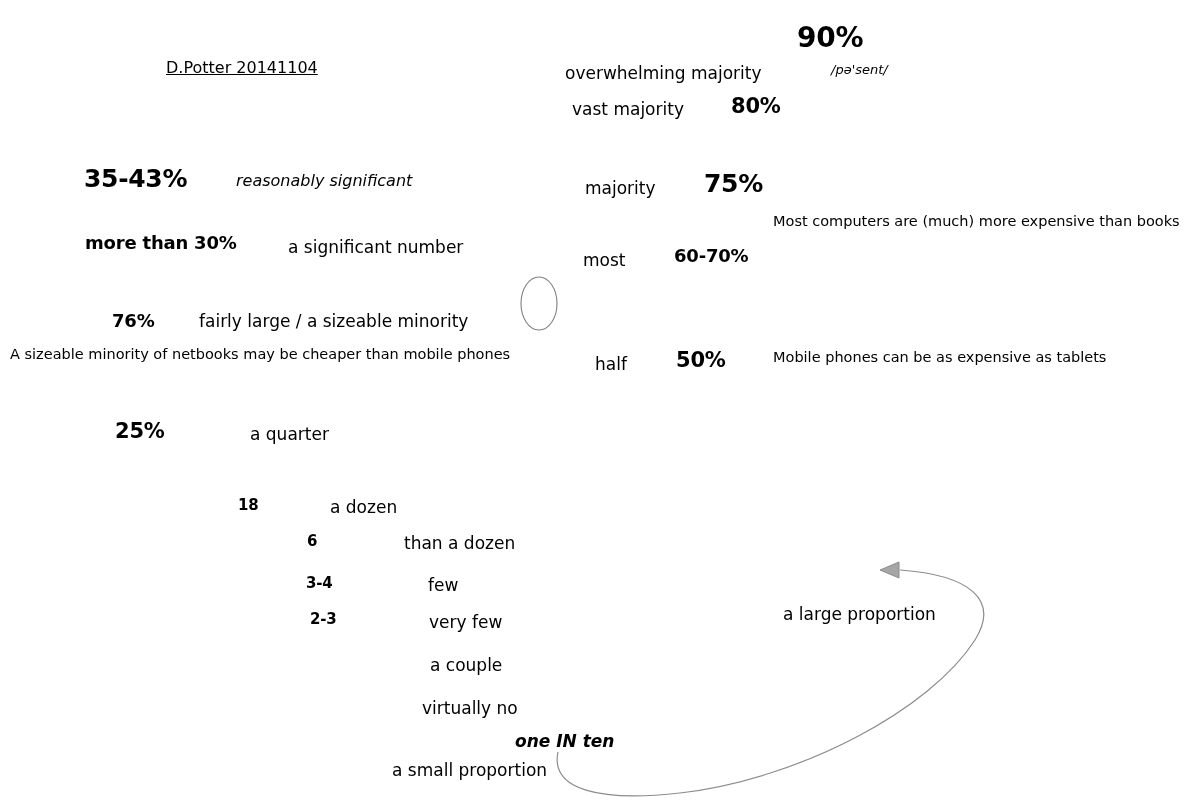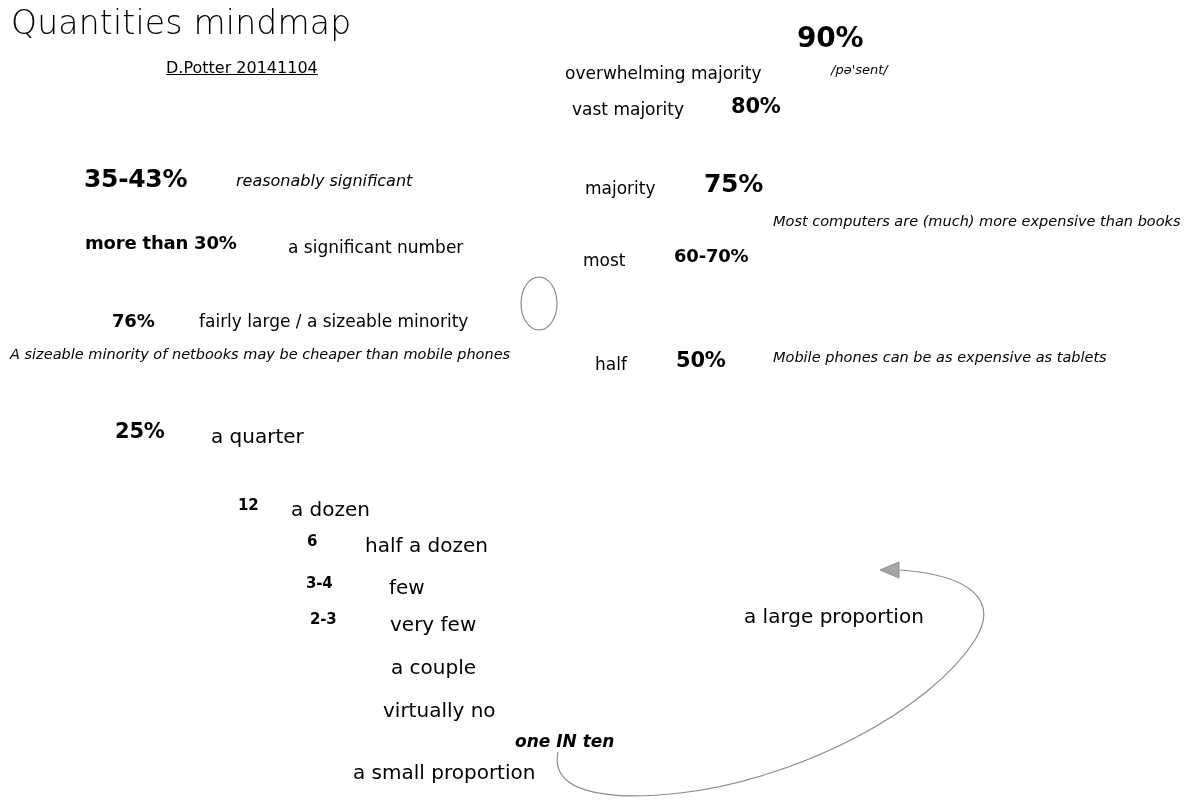--- a/index.html
+++ b/index.html
@@ -54,42 +54,42 @@
   .num-xs {
     font-size: 15px;
     font-weight: bold;
     letter-spacing: -0.2px;
   }
   .phrase {
     font-size: 17px;
     font-weight: 400;
   }
   .phrase-sm {
-    font-size: 20px;
+    font-size: 17px;
     font-weight: 400;
+    margin-left: 39px;
   }
   .ital {
     font-size: 16px;
     font-style: italic;
     font-weight: 400;
     margin-left: 8px;
   }
   .ital-bold {
     font-size: 17px;
     font-style: italic;
     font-weight: bold;
   }
   .ital-small {
     font-size: 13px;
     font-style: italic;
     font-weight: 400;
   }
   .example {
     font-size: 14.5px;
-    font-style: italic;
     font-weight: 400;
   }
   .shape-layer {
     position: absolute;
     left: 0;
     top: 0;
     width: 1199px;
     height: 802px;
     pointer-events: none;
   }
@@ -98,21 +98,20 @@
 <body>
 
 <div id="canvas">
 
   <svg class="shape-layer" viewBox="0 0 1199 802">
     <ellipse cx="539" cy="303.5" rx="18" ry="26.5" fill="none" stroke="#808080" stroke-width="1.1"></ellipse>
     <path d="M 558 752 C 550 790 600 802 680 793 C 800 779 930 710 975 640 C 1000 600 970 575 900 570" fill="none" stroke="#8c8c8c" stroke-width="1.2"></path>
     <polygon points="880,570 899,562 899,578" fill="#a6a6a6" stroke="#8c8c8c" stroke-width="1"></polygon>
   </svg>
 
-  <div class="node title" style="left:11px; top:5px;">Quantities mindmap</div>
   <div class="node subtitle" style="left:166px; top:59px;text-decoration:underline;">D.Potter 20141104</div>
 
   <div class="node num-xl" style="left:797px; top:23px;">90%</div>
   <div class="node ital-small" style="left:831px; top:63px;font-style:italic;">/pə'sent/</div>
   <div class="node phrase" style="left:565px; top:64px;">overwhelming majority</div>
 
   <div class="node phrase" style="left:572px; top:100px;">vast majority</div>
   <div class="node num-md" style="left:731px; top:95px;">80%</div>
 
   <div class="node phrase" style="left:585px; top:179px;">majority</div>
@@ -134,25 +133,25 @@
   <div class="node phrase" style="left:288px; top:238px;">a significant number</div>
 
   <div class="node num-sm" style="left:112px; top:311px;">76%</div>
   <div class="node phrase" style="left:199px; top:312px;">fairly large / a sizeable minority</div>
 
   <div class="node example" style="left:10px; top:347px;">A sizeable minority of netbooks may be cheaper than mobile phones</div>
 
   <div class="node num-md" style="left:115px; top:420px;">25%</div>
   <div class="node phrase-sm" style="left:211px; top:425px;">a quarter</div>
 
-  <div class="node num-xs" style="left:238px; top:497px;">12</div>
+  <div class="node num-xs" style="left:238px; top:497px;">18</div>
   <div class="node phrase-sm" style="left:291px; top:498px;">a dozen</div>
 
   <div class="node num-xs" style="left:307px; top:533px;">6</div>
-  <div class="node phrase-sm" style="left:365px; top:534px;">half a dozen</div>
+  <div class="node phrase-sm" style="left:365px; top:534px;">than a dozen</div>
 
   <div class="node num-xs" style="left:306px; top:575px;">3-4</div>
   <div class="node phrase-sm" style="left:389px; top:576px;">few</div>
 
   <div class="node num-xs" style="left:310px; top:611px;">2-3</div>
   <div class="node phrase-sm" style="left:390px; top:613px;">very few</div>
 
   <div class="node phrase-sm" style="left:391px; top:656px;">a couple</div>
 
   <div class="node phrase-sm" style="left:383px; top:699px;">virtually no</div>

